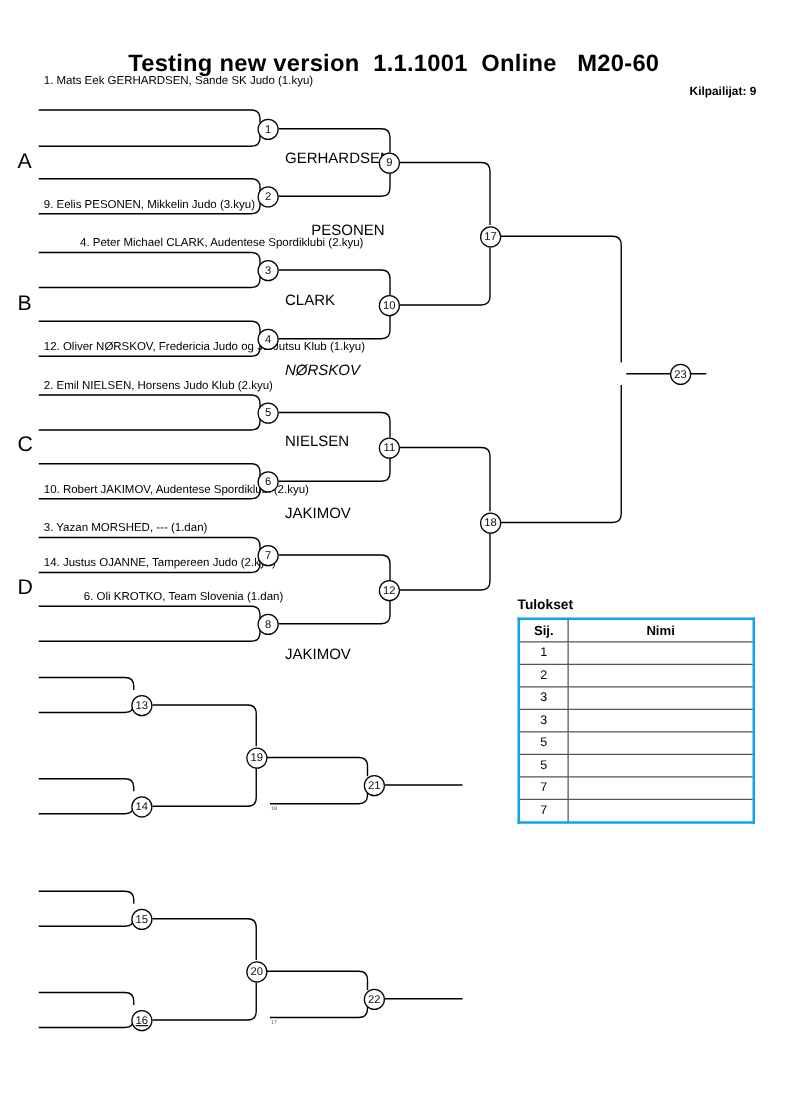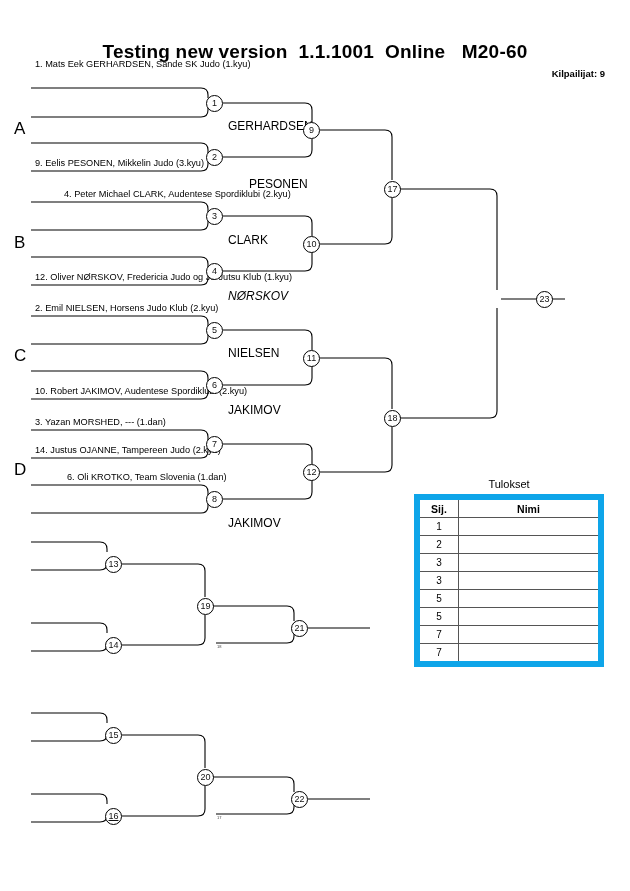--- a/index.html
+++ b/index.html
@@ -84,30 +84,30 @@
     text-align: center;
     font-size: 9px;
     line-height: 15px;
     color: #111;
   }
   
   .results-title {
     position: absolute;
     left: 414px; top: 478px;
     width: 190px;
-    text-align: center;
+    text-align: left;
     font-size: 11px;
-    font-weight: normal;
+    font-weight: bold;
   }
   table.results {
     position: absolute;
     left: 414px; top: 494px;
     width: 190px;
     border-collapse: collapse;
-    border: 6px solid #0ea5e9;
+    border: 2px solid #0ea5e9;
     background: #fff;
   }
   table.results th, table.results td {
     border: 1px solid #555;
     height: 17px;
     font-size: 10px;
     font-weight: normal;
     padding: 0;
   }
   table.results th {

